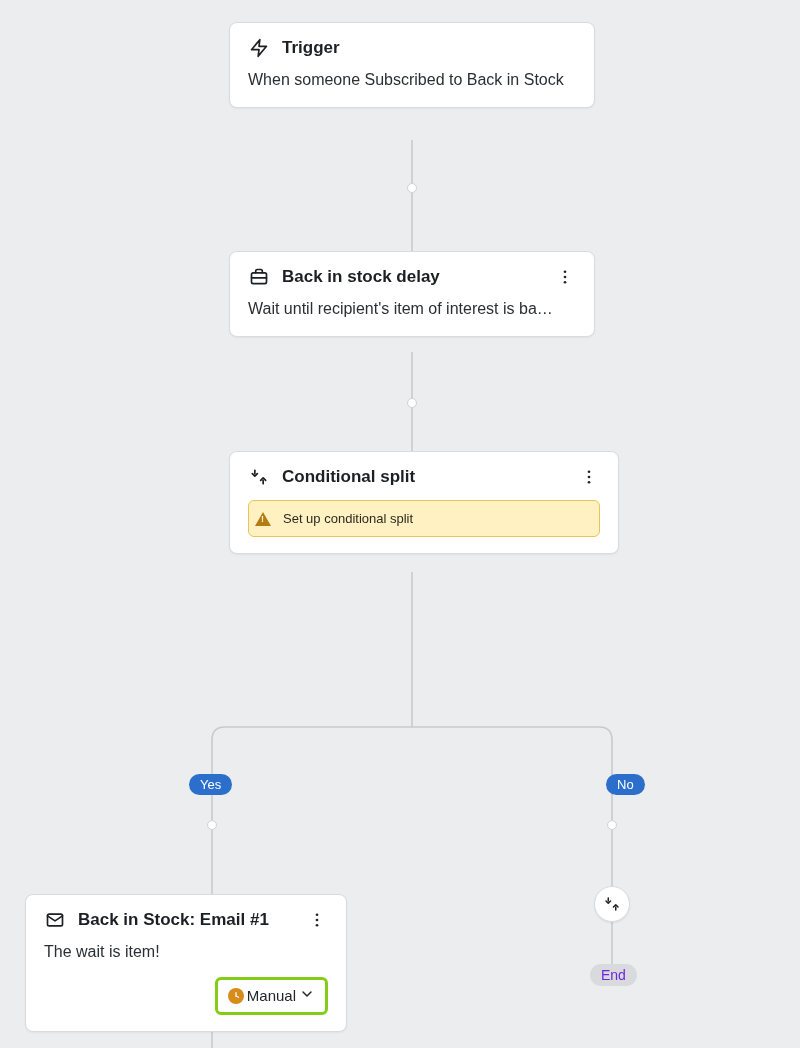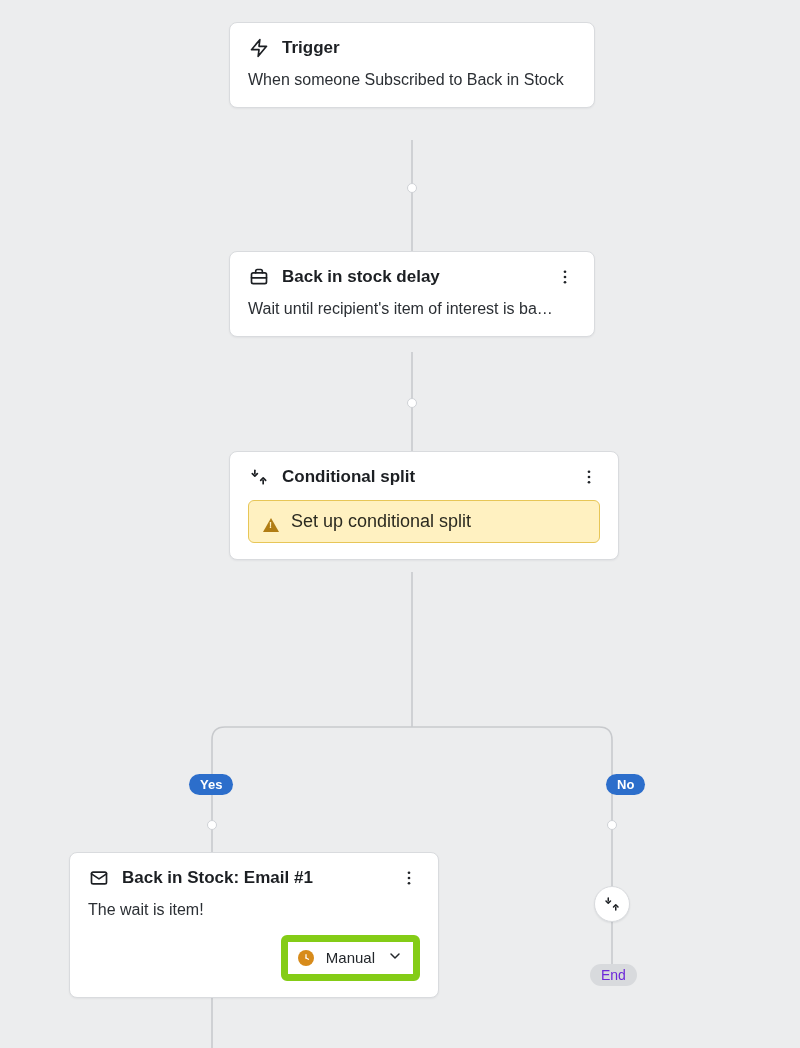--- a/index.html
+++ b/index.html
@@ -61,25 +61,25 @@
     cursor: pointer;
     border-radius: 4px;
     color:#202428;
   }
 
   .warn-banner {
     margin-top: 12px;
     background: #fff1c1;
     border: 1px solid #e7c657;
     border-radius: 6px;
-    padding: 10px 14px;
+    padding: 10px 6px;
     display: flex;
-    align-items: flex-end;
+    align-items: center;
     gap: 12px;
-    font-size: 18px;
+    font-size: 13px;
     font-weight: 500;
     color:#2b2a20;
   }
   .warn-banner .tri {
     width:0;height:0;
     border-left:8px solid transparent;
     border-right:8px solid transparent;
     border-bottom:14px solid #b17d14;
     position: relative;
   }
@@ -89,21 +89,21 @@
     left:-2px; top:2px;
     font-size:9px; font-weight:700;
     color:#fff1c1;
   }
 
   .pill {
     position: absolute;
     background: #2c6ecb;
     color: #fff;
     font-size: 13px;
-    font-weight: 700;
+    font-weight: 400;
     padding: 3px 11px;
     border-radius: 999px;
     z-index: 3;
   }
   .end-pill {
     position: absolute;
     background: #d8dadd;
     color: #6d28d9;
     font-size: 14px;
     font-weight: 500;
@@ -132,22 +132,22 @@
     transform:translate(-50%,-50%);
   }
   .status-chip {
     margin-top: 14px;
     display: flex;
     justify-content: flex-end;
   }
   .status-chip .chip {
     display: inline-flex;
     align-items: center;
-    gap: 12px;
-    border: 7px solid #84cc16;
+    gap: 3px;
+    border: 3px solid #84cc16;
     border-radius: 6px;
     padding: 6px 10px;
     background: #fff;
     cursor: pointer;
   }
   .status-chip .badge {
     width: 16px; height: 16px;
     border-radius: 50%;
     background: #d78b1b;
     display:inline-flex;align-items:center;justify-content:center;
@@ -252,21 +252,21 @@
   <svg width="18" height="18" viewBox="0 0 24 24" fill="none" stroke="#1c1f23" stroke-width="2" stroke-linecap="round" stroke-linejoin="round">
     <path d="M7 4v4"></path>
         <path d="M4 8l3 3 3-3"></path>
     <path d="M17 20v-4"></path>
         <path d="M20 16l-3-3-3 3"></path>
   </svg>
 </div>
 
 <div class="end-pill" style="left:590px; top:964px;">End</div>
 
-<div class="node" style="left:25px; top:852px; width:370px;margin-left:44px;">
+<div class="node" style="left:25px; top:894px; width:322px;">
   <div class="node-header">
     <span class="icon-wrap">
       <svg width="20" height="20" viewBox="0 0 24 24" fill="none" stroke="currentColor" stroke-width="2" stroke-linecap="round" stroke-linejoin="round">
             <rect x="3" y="5" width="18" height="14" rx="2"></rect>
             <polyline points="3 7 12 13 21 7"></polyline>
           </svg>
     </span>
     <span class="title">Back in Stock: Email #1</span>
     <span class="more-dots">
       <svg width="18" height="18" viewBox="0 0 24 24" fill="currentColor">

